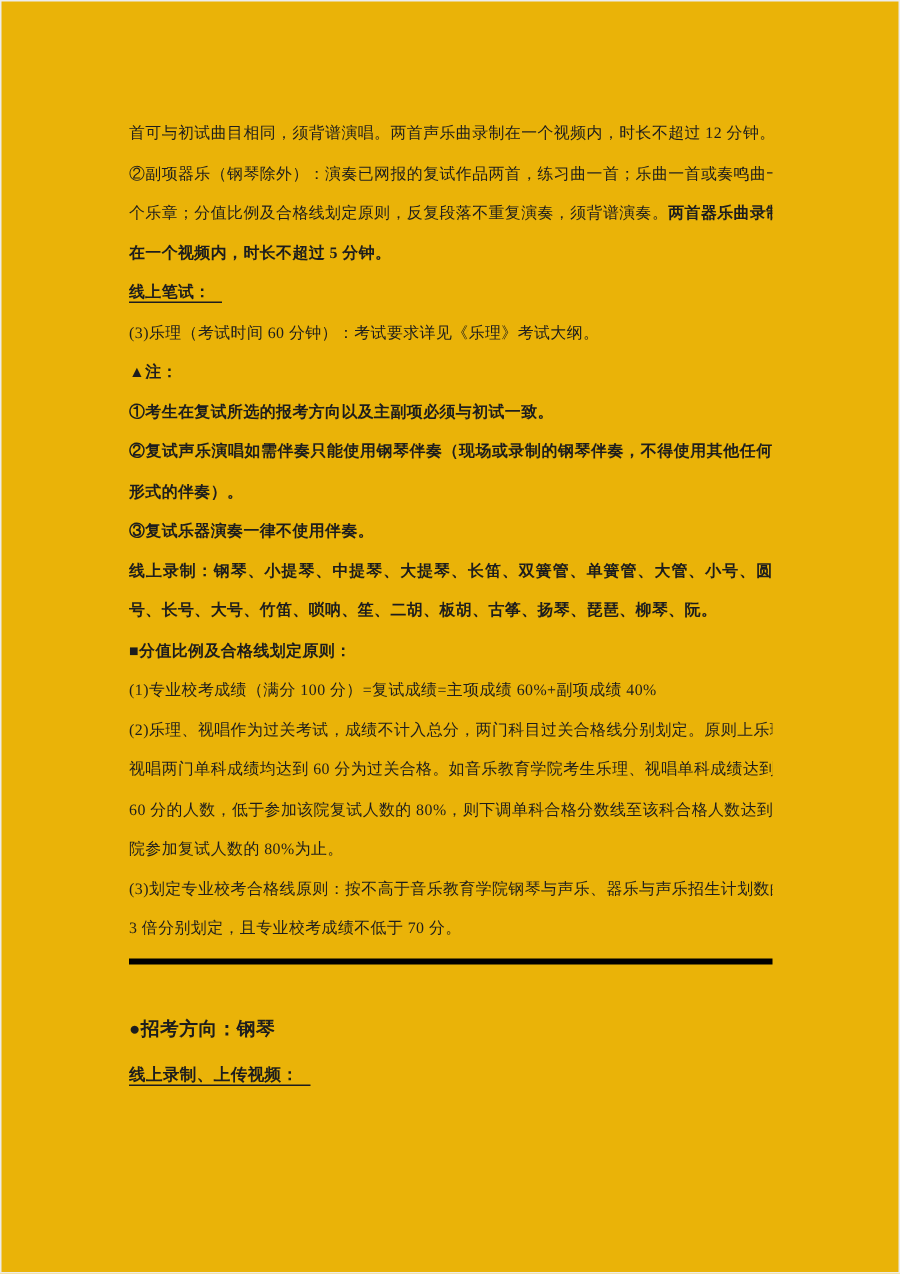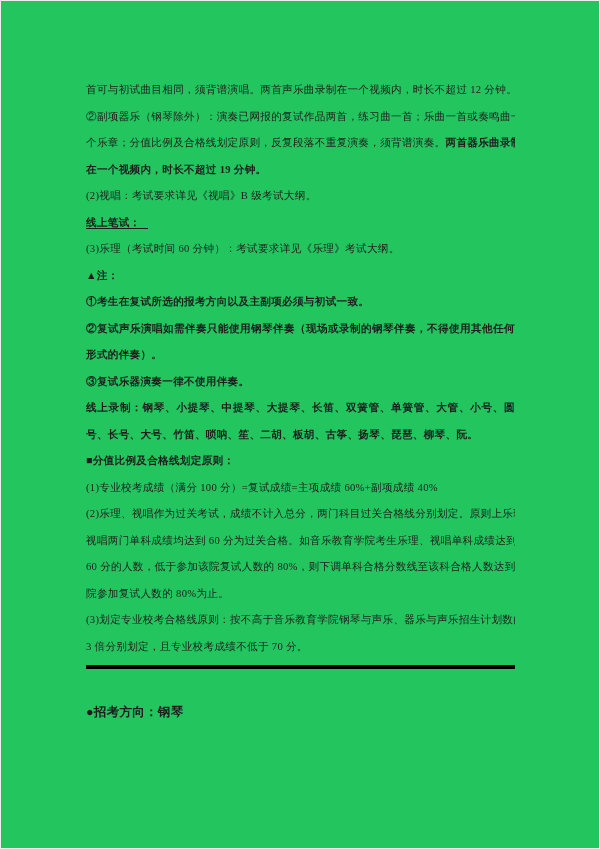--- a/index.html
+++ b/index.html
@@ -1,19 +1,19 @@
 <!DOCTYPE html>
 <html><head>
 <meta charset="utf-8">
 <style>
   html,body { margin:0; padding:0; background:#ffffff; }
   .page {
     position:relative; box-sizing:border-box;
     width:600px; height:849px;
-    background:#22c55e;
+    background:#eab308;
     border:1px solid #ededed;
     padding:76px 84px 0 85px;
     font-family:"Liberation Serif","DejaVu Serif",serif;
     color:#1d1d1d;
     overflow:hidden;
   }
   .line {
     font-size:10.6px;
     line-height:26.5px;
     height:26.5px;
@@ -31,22 +31,21 @@
   .s3 { font-size:11px;  line-height:31px; height:31px; }
 </style>
 </head>
 <body>
 
 <div class="page">
 
   <div class="line j"><span>首可与初试曲目相同，须背谱演唱。两首声乐曲录制在一个视频内，时长不超过 12 分钟。</span></div>
   <div class="line j"><span>②副项器乐（钢琴除外）：演奏已网报的复试作品两首，练习曲一首；乐曲一首或奏鸣曲一</span></div>
   <div class="line j"><span>个乐章；分值比例及合格线划定原则，反复段落不重复演奏，须背谱演奏。</span><span class="b">两首器乐曲录制</span></div>
-  <div class="line b"><span>在一个视频内，时长不超过 19 分钟。</span></div>
-  <div class="line"><span>(2)视唱：考试要求详见《视唱》B 级考试大纲。</span></div>
+  <div class="line b"><span>在一个视频内，时长不超过 5 分钟。</span></div>
 
   <div class="line b"><span class="useg">线上笔试：</span></div>
   <div class="line"><span>(3)乐理（考试时间 60 分钟）：考试要求详见《乐理》考试大纲。</span></div>
 
   <div class="line b"><span>▲注：</span></div>
   <div class="line b"><span>①考生在复试所选的报考方向以及主副项必须与初试一致。</span></div>
   <div class="line b j"><span>②复试声乐演唱如需伴奏只能使用钢琴伴奏（现场或录制的钢琴伴奏，不得使用其他任何</span></div>
   <div class="line b"><span>形式的伴奏）。</span></div>
   <div class="line b"><span>③复试乐器演奏一律不使用伴奏。</span></div>
   <div class="line b j"><span>线上录制：钢琴、小提琴、中提琴、大提琴、长笛、双簧管、单簧管、大管、小号、圆</span></div>
@@ -57,14 +56,15 @@
   <div class="line j"><span>(2)乐理、视唱作为过关考试，成绩不计入总分，两门科目过关合格线分别划定。原则上乐理、</span></div>
   <div class="line j"><span>视唱两门单科成绩均达到 60 分为过关合格。如音乐教育学院考生乐理、视唱单科成绩达到</span></div>
   <div class="line j"><span>60 分的人数，低于参加该院复试人数的 80%，则下调单科合格分数线至该科合格人数达到该</span></div>
   <div class="line"><span>院参加复试人数的 80%为止。</span></div>
   <div class="line j"><span>(3)划定专业校考合格线原则：按不高于音乐教育学院钢琴与声乐、器乐与声乐招生计划数的</span></div>
   <div class="line"><span>3 倍分别划定，且专业校考成绩不低于 70 分。</span></div>
 
   <div class="divider"></div>
 
   <div class="line b s2"><span>●招考方向：钢琴</span></div>
+  <div class="line b s3"><span class="useg">线上录制、上传视频：</span></div>
 
 </div>
 
 </body></html>

